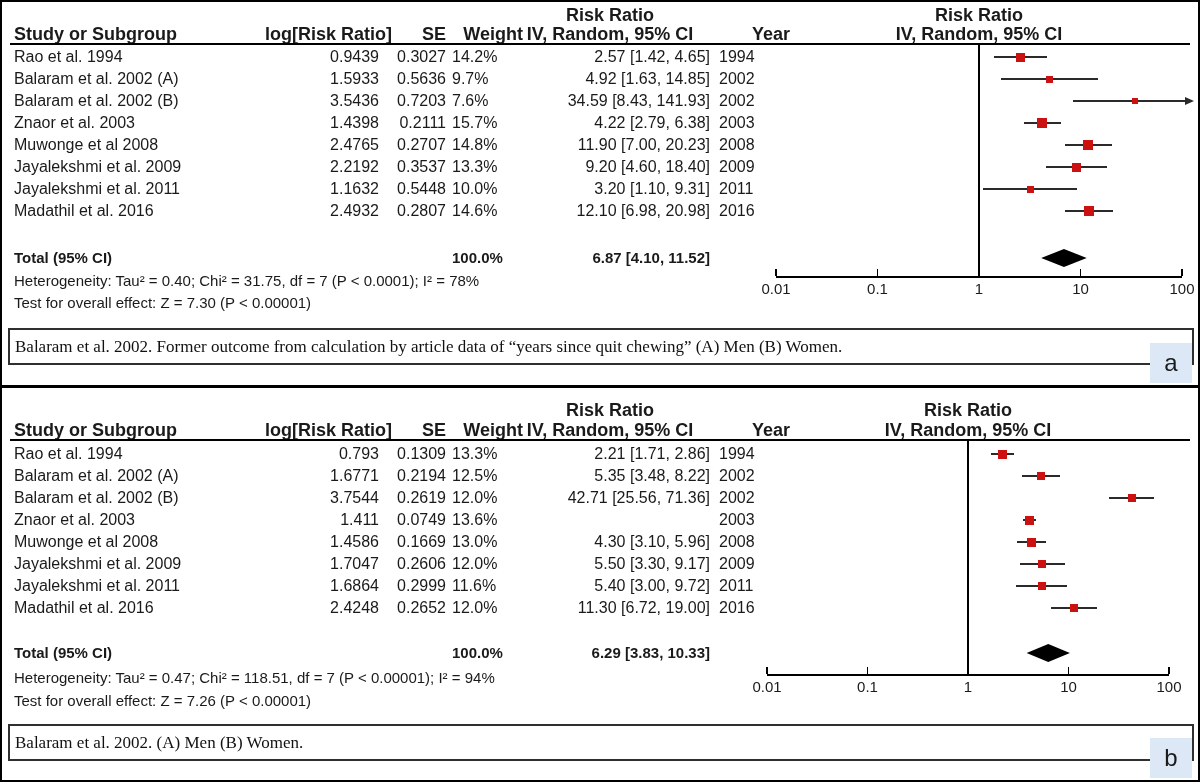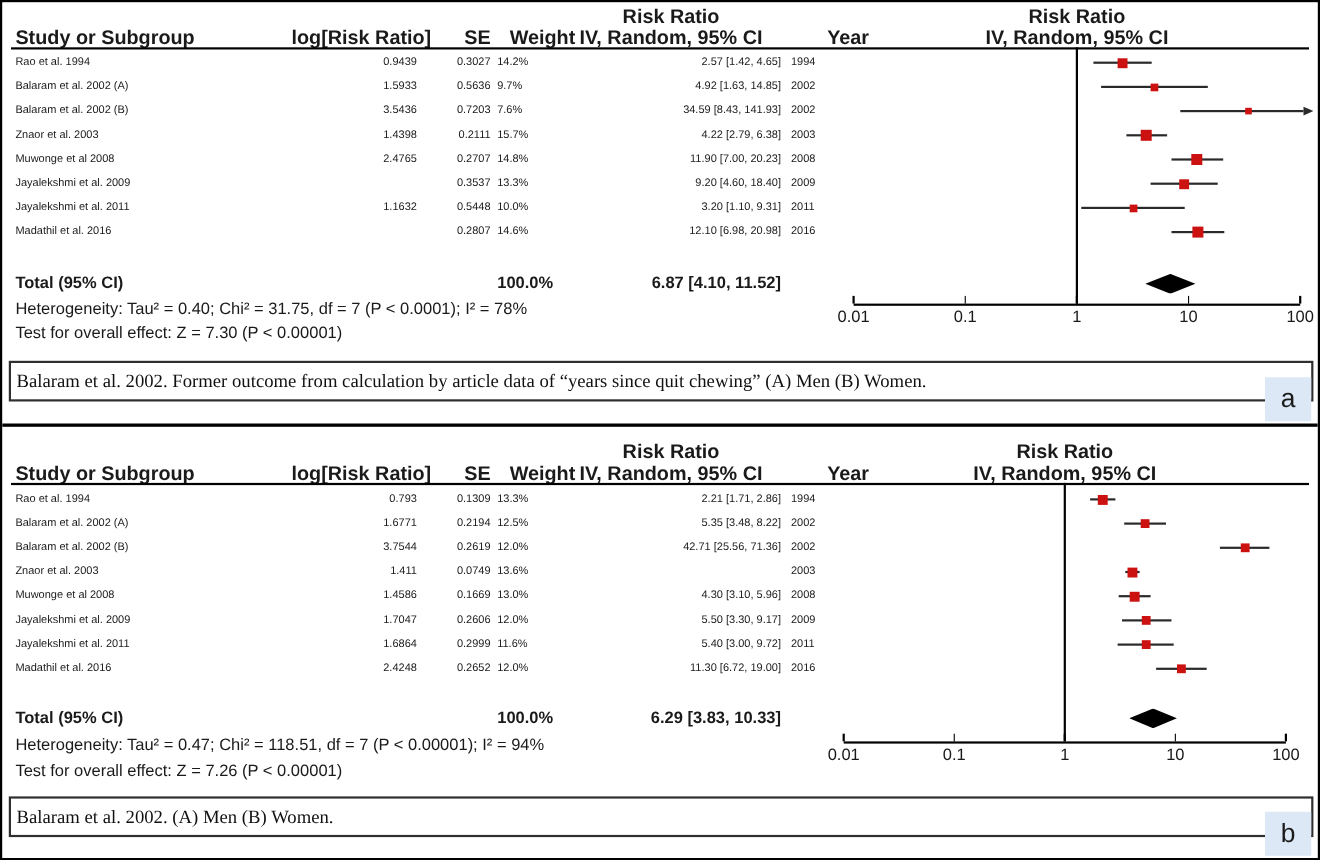--- a/index.html
+++ b/index.html
@@ -18,21 +18,21 @@
   .c-study{left:12px;}
   .c-logrr{left:200px;width:190px;text-align:right;}
   .c-se{left:395px;width:49px;text-align:right;}
   .c-wt{left:450px;width:71px;text-align:right;}
   .c-ci{left:508px;width:200px;text-align:center;}
   .c-yr{left:750px;}
   .eff{left:508px;width:200px;text-align:center;}
   .plot-eff,.c-plotm{left:calc(var(--x1) - 150px);width:300px;text-align:center;}
   .rule{position:absolute;left:8px;right:8px;top:var(--ruleY);height:2px;background:#000;}
   
-  .srow{position:absolute;left:0;right:0;height:22px;line-height:22px;font-size:10px;}
+  .srow{position:absolute;left:0;right:0;height:22px;line-height:22px;font-size:16px;}
   .srow span{position:absolute;top:0;height:22px;white-space:nowrap;}
   .v-study{left:12px;}
   .v-logrr{left:200px;width:177px;text-align:right;}
   .v-se{left:385px;width:59px;text-align:right;}
   .v-wt{left:450px;width:71px;text-align:left;}
   .v-ci{left:508px;width:200px;text-align:right;}
   .v-yr{left:717px;}
   .trow{position:absolute;left:0;right:0;height:22px;line-height:22px;font-size:15px;font-weight:bold;top:var(--totalTop);}
   .trow span{position:absolute;top:0;height:22px;white-space:nowrap;}
   .ftext{position:absolute;left:12px;height:22px;line-height:22px;font-size:15px;white-space:nowrap;}
@@ -116,35 +116,37 @@
         <div class="srow" style="top: 132px;">
           <span class="v-study">Muwonge et al 2008</span>
           <span class="v-logrr">2.4765</span>
           <span class="v-se">0.2707</span>
           <span class="v-wt">14.8%</span>
           <span class="v-ci">11.90 [7.00, 20.23]</span>
           <span class="v-yr">2008</span>
         </div>
         <div class="srow" style="top: 154px;">
           <span class="v-study">Jayalekshmi et al. 2009</span>
+          <span class="v-logrr">2.2192</span>
           <span class="v-se">0.3537</span>
           <span class="v-wt">13.3%</span>
           <span class="v-ci">9.20 [4.60, 18.40]</span>
           <span class="v-yr">2009</span>
         </div>
         <div class="srow" style="top: 176px;">
           <span class="v-study">Jayalekshmi et al. 2011</span>
           <span class="v-logrr">1.1632</span>
           <span class="v-se">0.5448</span>
           <span class="v-wt">10.0%</span>
           <span class="v-ci">3.20 [1.10, 9.31]</span>
           <span class="v-yr">2011</span>
         </div>
         <div class="srow" style="top: 198px;">
           <span class="v-study">Madathil et al. 2016</span>
+          <span class="v-logrr">2.4932</span>
           <span class="v-se">0.2807</span>
           <span class="v-wt">14.6%</span>
           <span class="v-ci">12.10 [6.98, 20.98]</span>
           <span class="v-yr">2016</span>
         </div>
       </div>
     <div class="trow">
       <span class="v-study">Total (95% CI)</span>
       <span class="v-wt">100.0%</span>
       <span class="v-ci">6.87 [4.10, 11.52]</span>

